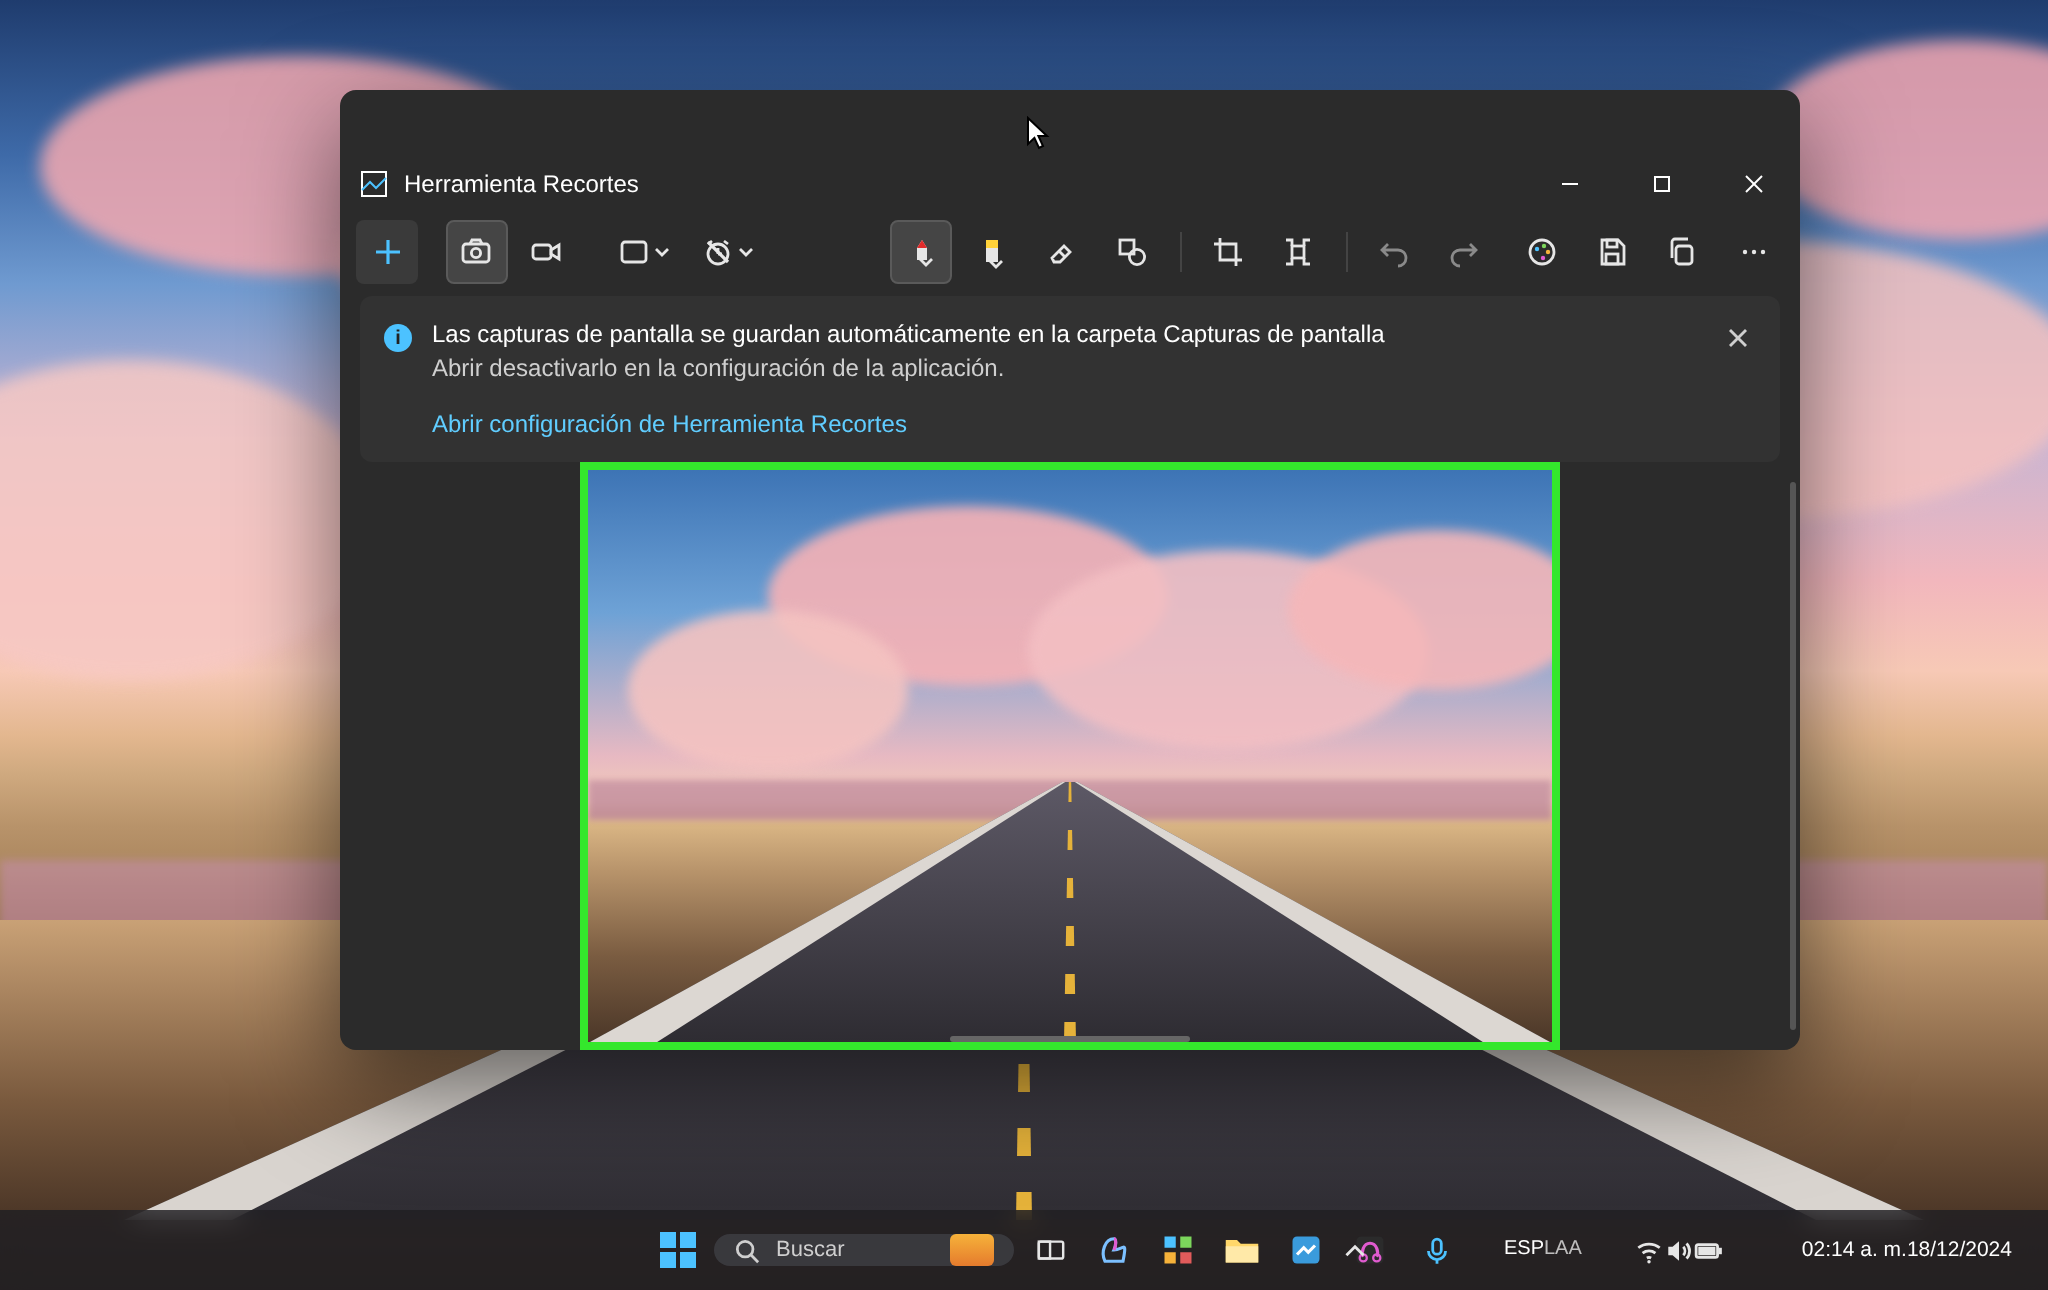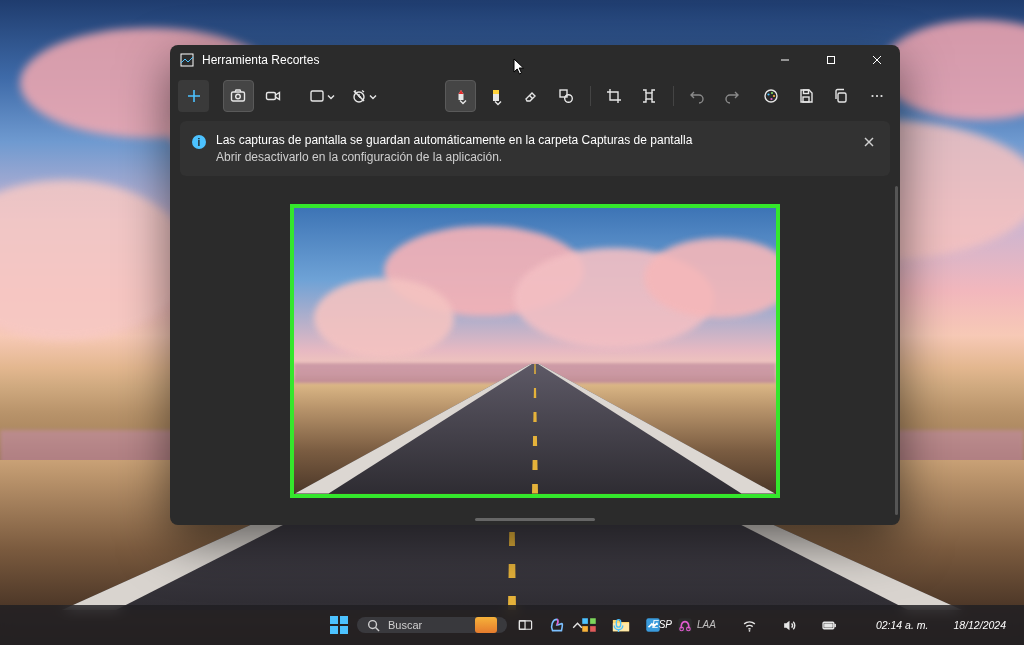--- a/index.html
+++ b/index.html
@@ -41,21 +41,21 @@
   .edgeR::before{content:"";position:absolute;left:0;bottom:0;width:100%;height:100%;
     clip-path:polygon(50.4% 0%,50.7% 0%,100% 100%,94% 100%);background:#d9d4cf;}
 
   
   .window{
     position:absolute; left:170px; top:45px; width:730px; height:480px;
     background:#2b2b2b; border-radius:8px; box-shadow:0 18px 50px rgba(0,0,0,.55);
     display:flex; flex-direction:column; overflow:hidden;
   }
   .titlebar{ height:30px; display:flex; align-items:center; color:#fff; font-size:12px;
-             padding-left:10px;}
+             padding-left:10px;margin-top:32px;}
   .titlebar .title-icon{ width:14px; height:14px; margin-right:8px; }
   .title-icon svg{width:14px;height:14px;}
   .winbtns{ margin-left:auto; display:flex;}
   .winbtn{ width:46px; height:30px; display:flex; align-items:center; justify-content:center;
            color:#fff; }
   .winbtn svg{width:10px;height:10px;stroke:#fff;stroke-width:1;fill:none;}
 
   .toolbar{ height:42px; display:flex; align-items:center; padding:0 8px; gap:4px;}
   .tbtn{ width:34px; height:32px; border-radius:4px; display:flex; align-items:center; justify-content:center; color:#fff;}
   .tbtn.new{ background:#3a3a3a;}
@@ -116,21 +116,21 @@
               display:flex; align-items:center; gap:4px;}
   .tb-icon{ width:28px; height:28px; border-radius:4px; display:flex;align-items:center;justify-content:center;}
   .search-pill{ width:150px; height:16px; background:rgba(60,60,65,.9); border-radius:14px;
                 display:flex; align-items:center; padding:0 10px; gap:8px; color:#cfcfcf;}
   .search-pill svg{width:13px;height:13px;stroke:#cfcfcf;fill:none;stroke-width:1.5;}
   .search-badge{margin-left:auto;width:22px;height:16px;border-radius:3px;background:linear-gradient(#f6b23a,#e57b2d);}
   .winlogo{width:18px;height:18px;display:grid;grid-template-columns:1fr 1fr;grid-template-rows:1fr 1fr;gap:1.5px;}
   .winlogo span{background:#4cc2ff;}
   .tb-right{ position:absolute; right:6px; display:flex; align-items:center; gap:10px; height:100%; padding-right:4px;}
   .tray-ico{width:15px;height:15px;stroke:#e6e6e6;fill:none;stroke-width:1.3;}
-  .tray-grp{display:flex;align-items:flex-start;gap:25px;padding:3px 8px;border-radius:4px;font-style:italic;}
+  .tray-grp{display:flex;align-items:flex-start;gap:0;padding:3px 8px;border-radius:4px;}
   .lang{font-size:10px; line-height:10px; text-align:center;}
   .clock{font-size:10.5px; line-height:12px; text-align:right;margin-left:13px;}
   .mic{stroke:#4cc2ff;}
 </style>
 </head>
 <body>
 
 <div class="desktop">
   <div class="cloud c1"></div>
   <div class="cloud c2"></div>
@@ -309,20 +309,21 @@
             <circle cx="12.5" cy="8" r="1.1" fill="#e6e6e6" stroke="none"></circle>
           </svg>
       </div>
     </div>
 
     <div class="infobar">
       <div class="info-icon">i</div>
       <div class="texts">
         <div class="info-title">Las capturas de pantalla se guardan automáticamente en la carpeta Capturas de pantalla</div>
         <div class="info-sub">Abrir desactivarlo en la configuración de la aplicación.</div>
+        <a class="info-link">Abrir configuración de Herramienta Recortes</a>
       </div>
       <div class="info-close">
         <svg viewBox="0 0 10 10">
             <line x1="1" y1="1" x2="9" y2="9"></line>
             <line x1="9" y1="1" x2="1" y2="9"></line>
           </svg>
       </div>
     </div>
 
     <div class="canvas-area">

